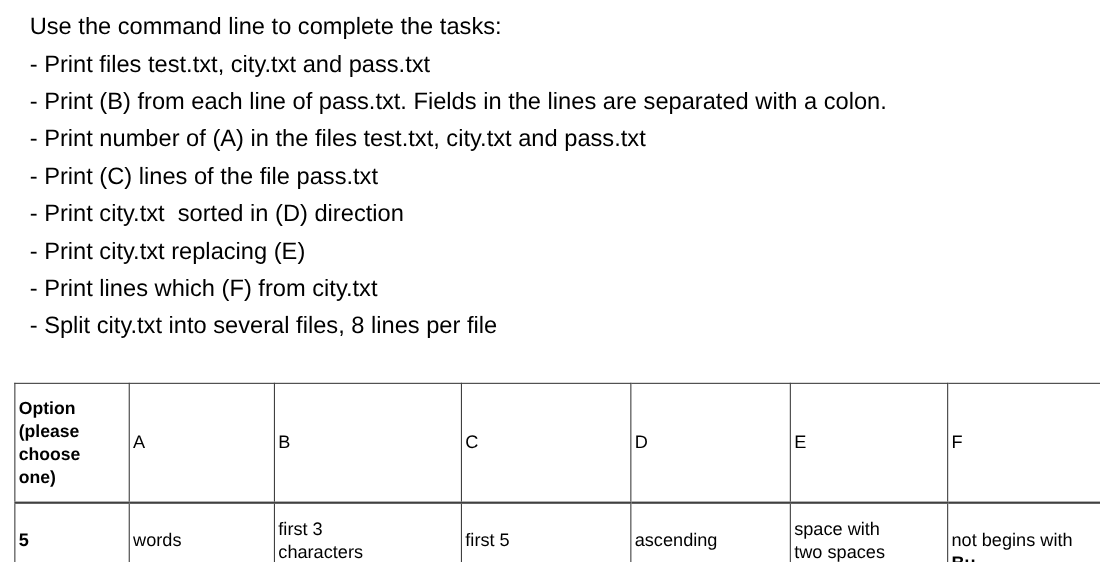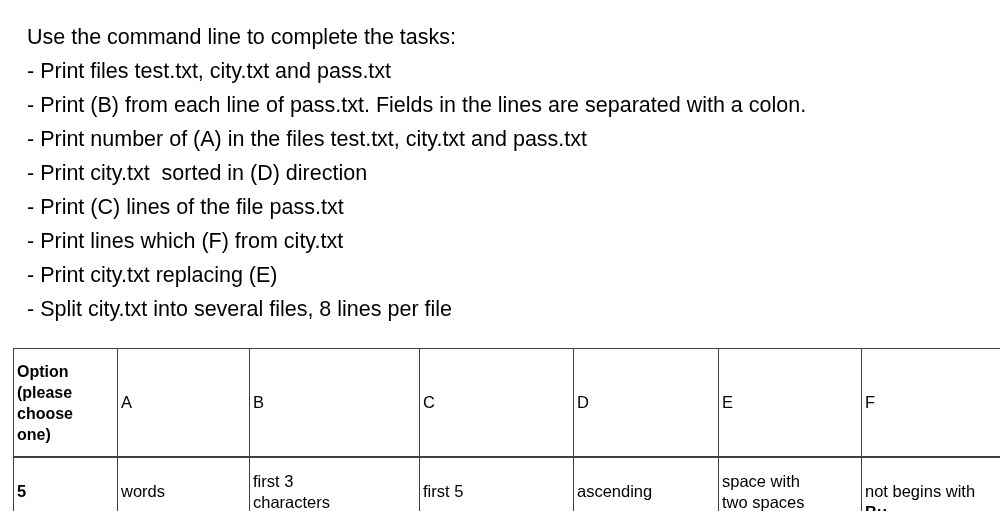--- a/index.html
+++ b/index.html
@@ -13,21 +13,21 @@
     font-family: "Liberation Sans", sans-serif;
     color: #000000;
     overflow: hidden;
     position: relative;
   }
 
   
   #task-block {
     position: absolute;
     left: 27px;
-    top: 20px;
+    top: 7px;
     width: 960px;
   }
   .task-line {
     font-size: 21.5px;
     line-height: 34px;
     white-space: pre;
     color: #000000;
   }
   .task-line b {
     font-weight: normal;
@@ -77,24 +77,24 @@
   .cell-wrap b { font-weight: bold; }
 </style>
 </head>
 <body>
 
 <div id="task-block">
   <div class="task-line">Use the command line to complete the tasks:</div>
   <div class="task-line" id="tl-0"><span>- Print files </span><b>test.txt, city.txt</b><span> and </span><b>pass.txt</b></div>
   <div class="task-line" id="tl-2"><span>- Print (B) from each line of </span><b>pass.txt</b><span>. Fields in the lines are separated with a colon.</span></div>
   <div class="task-line" id="tl-1"><span>- Print number of (A) in the files </span><b>test.txt, city.txt</b><span> and </span><b>pass.txt</b></div>
+  <div class="task-line" id="tl-3"><span>- Print (C) lines of the file </span><b>pass.txt</b></div>
   <div class="task-line" id="tl-4"><span>- Print </span><b>city.txt</b><span>  sorted in (D) direction</span></div>
-  <div class="task-line" id="tl-3"><span>- Print (C) lines of the file </span><b>pass.txt</b></div>
+  <div class="task-line" id="tl-5"><span>- Print </span><b>city.txt</b><span> replacing (E)</span></div>
   <div class="task-line" id="tl-6"><span>- Print lines which (F) from </span><b>city.txt</b></div>
-  <div class="task-line" id="tl-5"><span>- Print </span><b>city.txt</b><span> replacing (E)</span></div>
   <div class="task-line" id="tl-7"><span>- Split </span><b>city.txt</b><span> into several files, 8 lines per file</span></div>
 </div>
 
 <table id="options-table">
   <thead>
     <tr>
       <td class="col-option">
         <span class="hdr-option">Option
 (please
 choose

